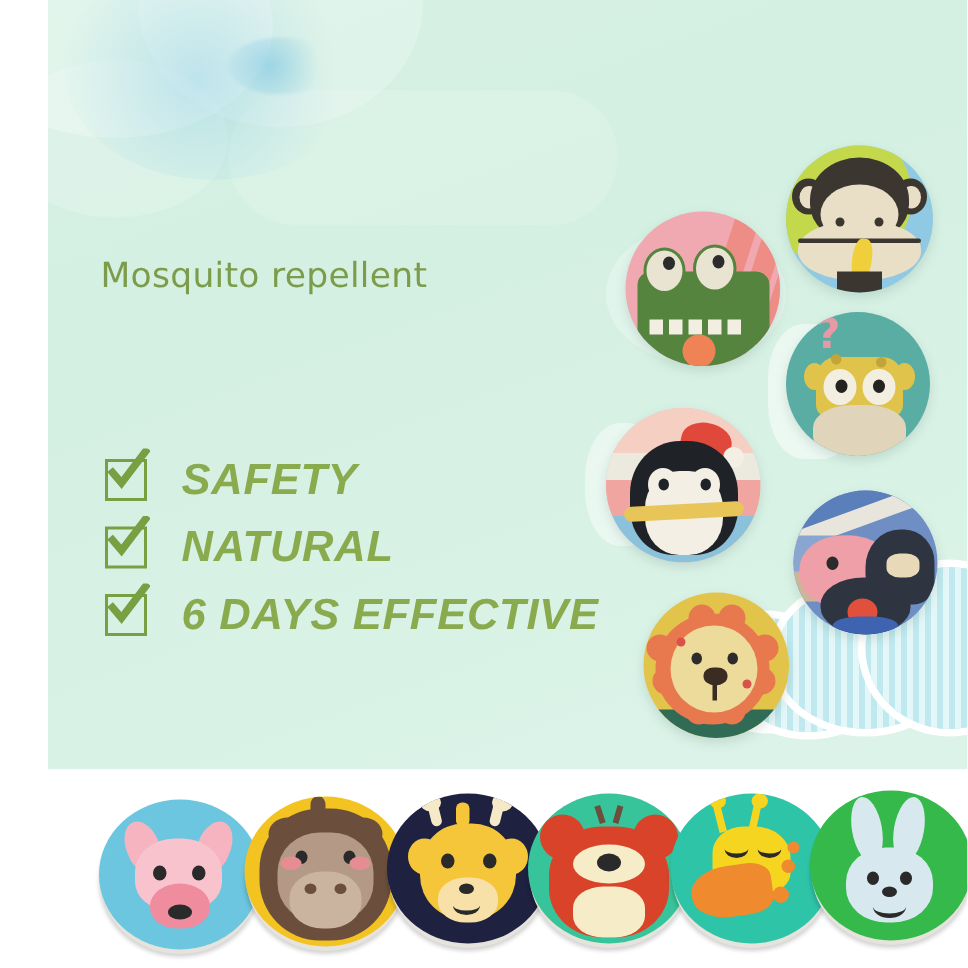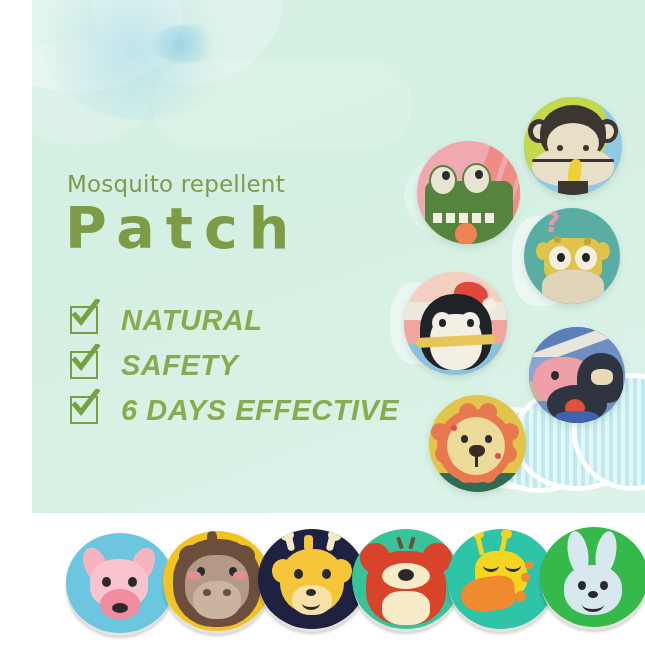--- a/index.html
+++ b/index.html
@@ -103,40 +103,39 @@
     <div class="bg-sparkle"></div>
 
     <div class="striped-cloud">
       <div class="lobe sc-b"></div>
       <div class="lobe sc-d"></div>
       <div class="lobe sc-a"></div>
       <div class="lobe sc-c"></div>
     </div>
 
     <div class="kicker">Mosquito repellent</div>
-    <div class="headline">Patch</div>
 
     <div class="features">
+
+      <div class="feature-row">
+        <span class="check-box">
+          <svg viewBox="0 0 30 30">
+              <path d="M5 16 L11 23 L27 2" fill="none" stroke="#76a041" stroke-width="5" stroke-linecap="square"></path>
+            </svg>
+        </span>
+        <span class="feature-label">SAFETY</span>
+      </div>
 
       <div class="feature-row">
         <span class="check-box">
           <svg viewBox="0 0 30 30">
               <path d="M5 16 L11 23 L27 2" fill="none" stroke="#76a041" stroke-width="5" stroke-linecap="square"></path>
             </svg>
         </span>
         <span class="feature-label">NATURAL</span>
-      </div>
-
-      <div class="feature-row">
-        <span class="check-box">
-          <svg viewBox="0 0 30 30">
-              <path d="M5 16 L11 23 L27 2" fill="none" stroke="#76a041" stroke-width="5" stroke-linecap="square"></path>
-            </svg>
-        </span>
-        <span class="feature-label">SAFETY</span>
       </div>
 
       <div class="feature-row">
         <span class="check-box">
           <svg viewBox="0 0 30 30">
               <path d="M5 16 L11 23 L27 2" fill="none" stroke="#76a041" stroke-width="5" stroke-linecap="square"></path>
             </svg>
         </span>
         <span class="feature-label">6 DAYS EFFECTIVE</span>
       </div>

